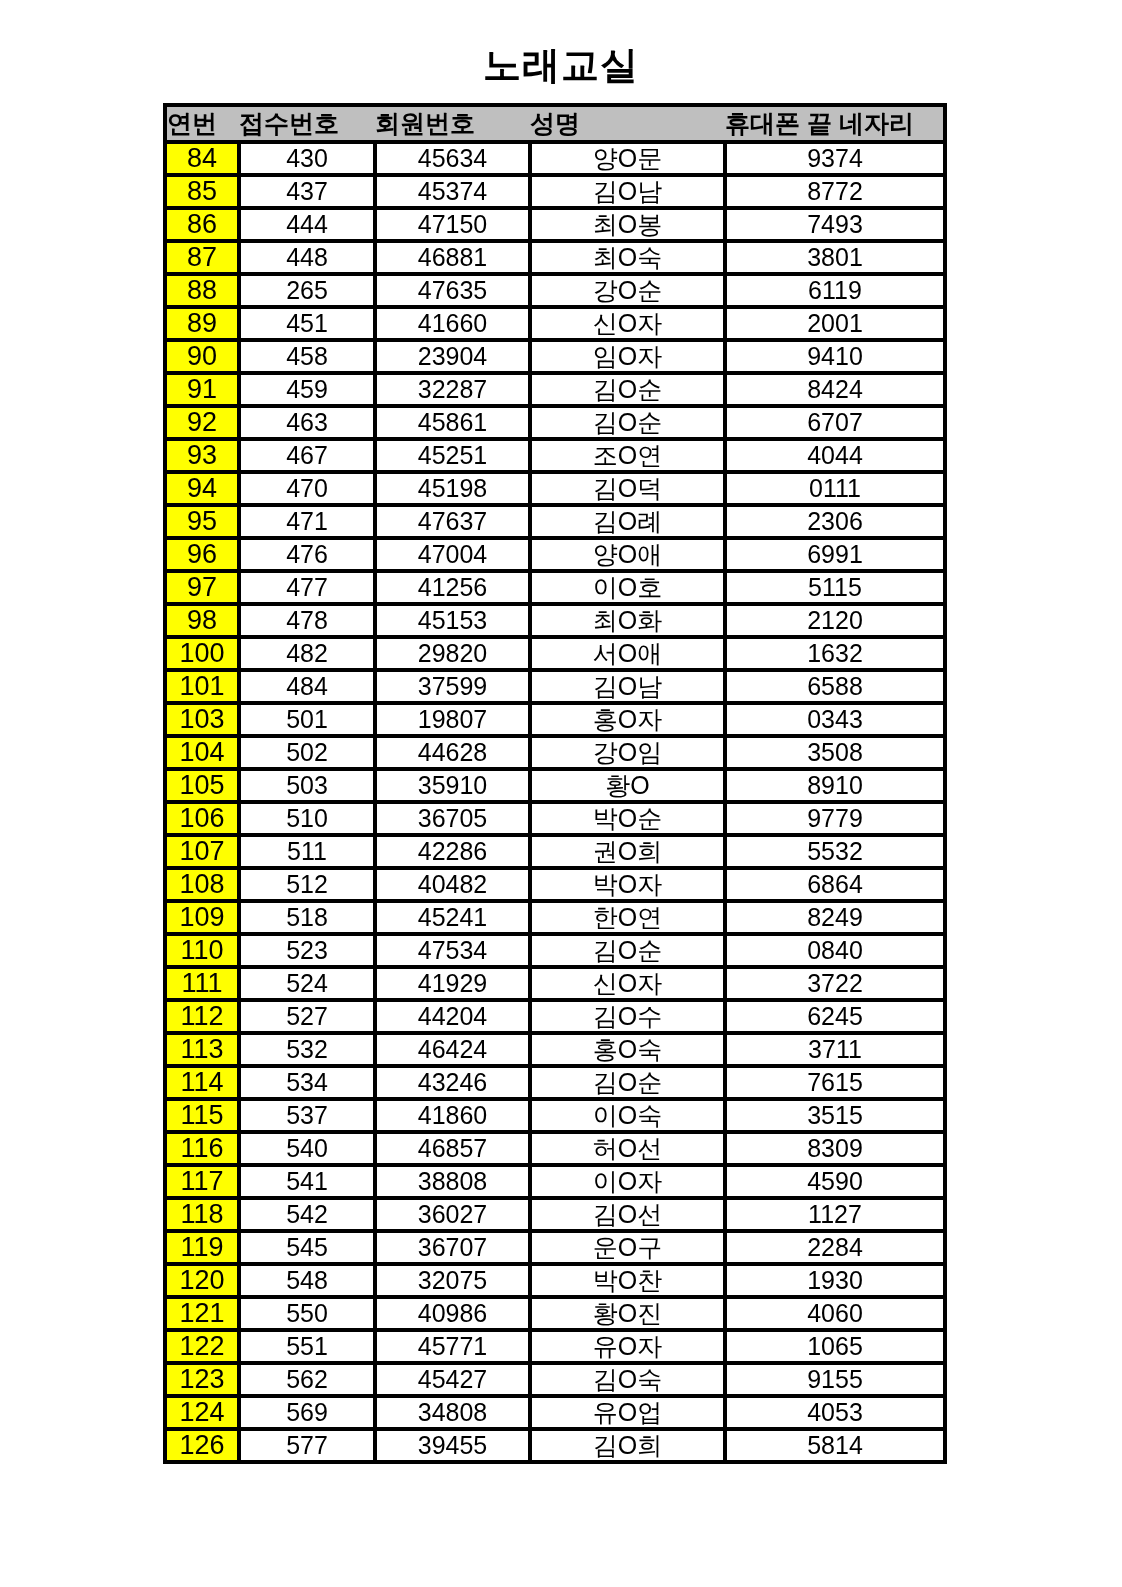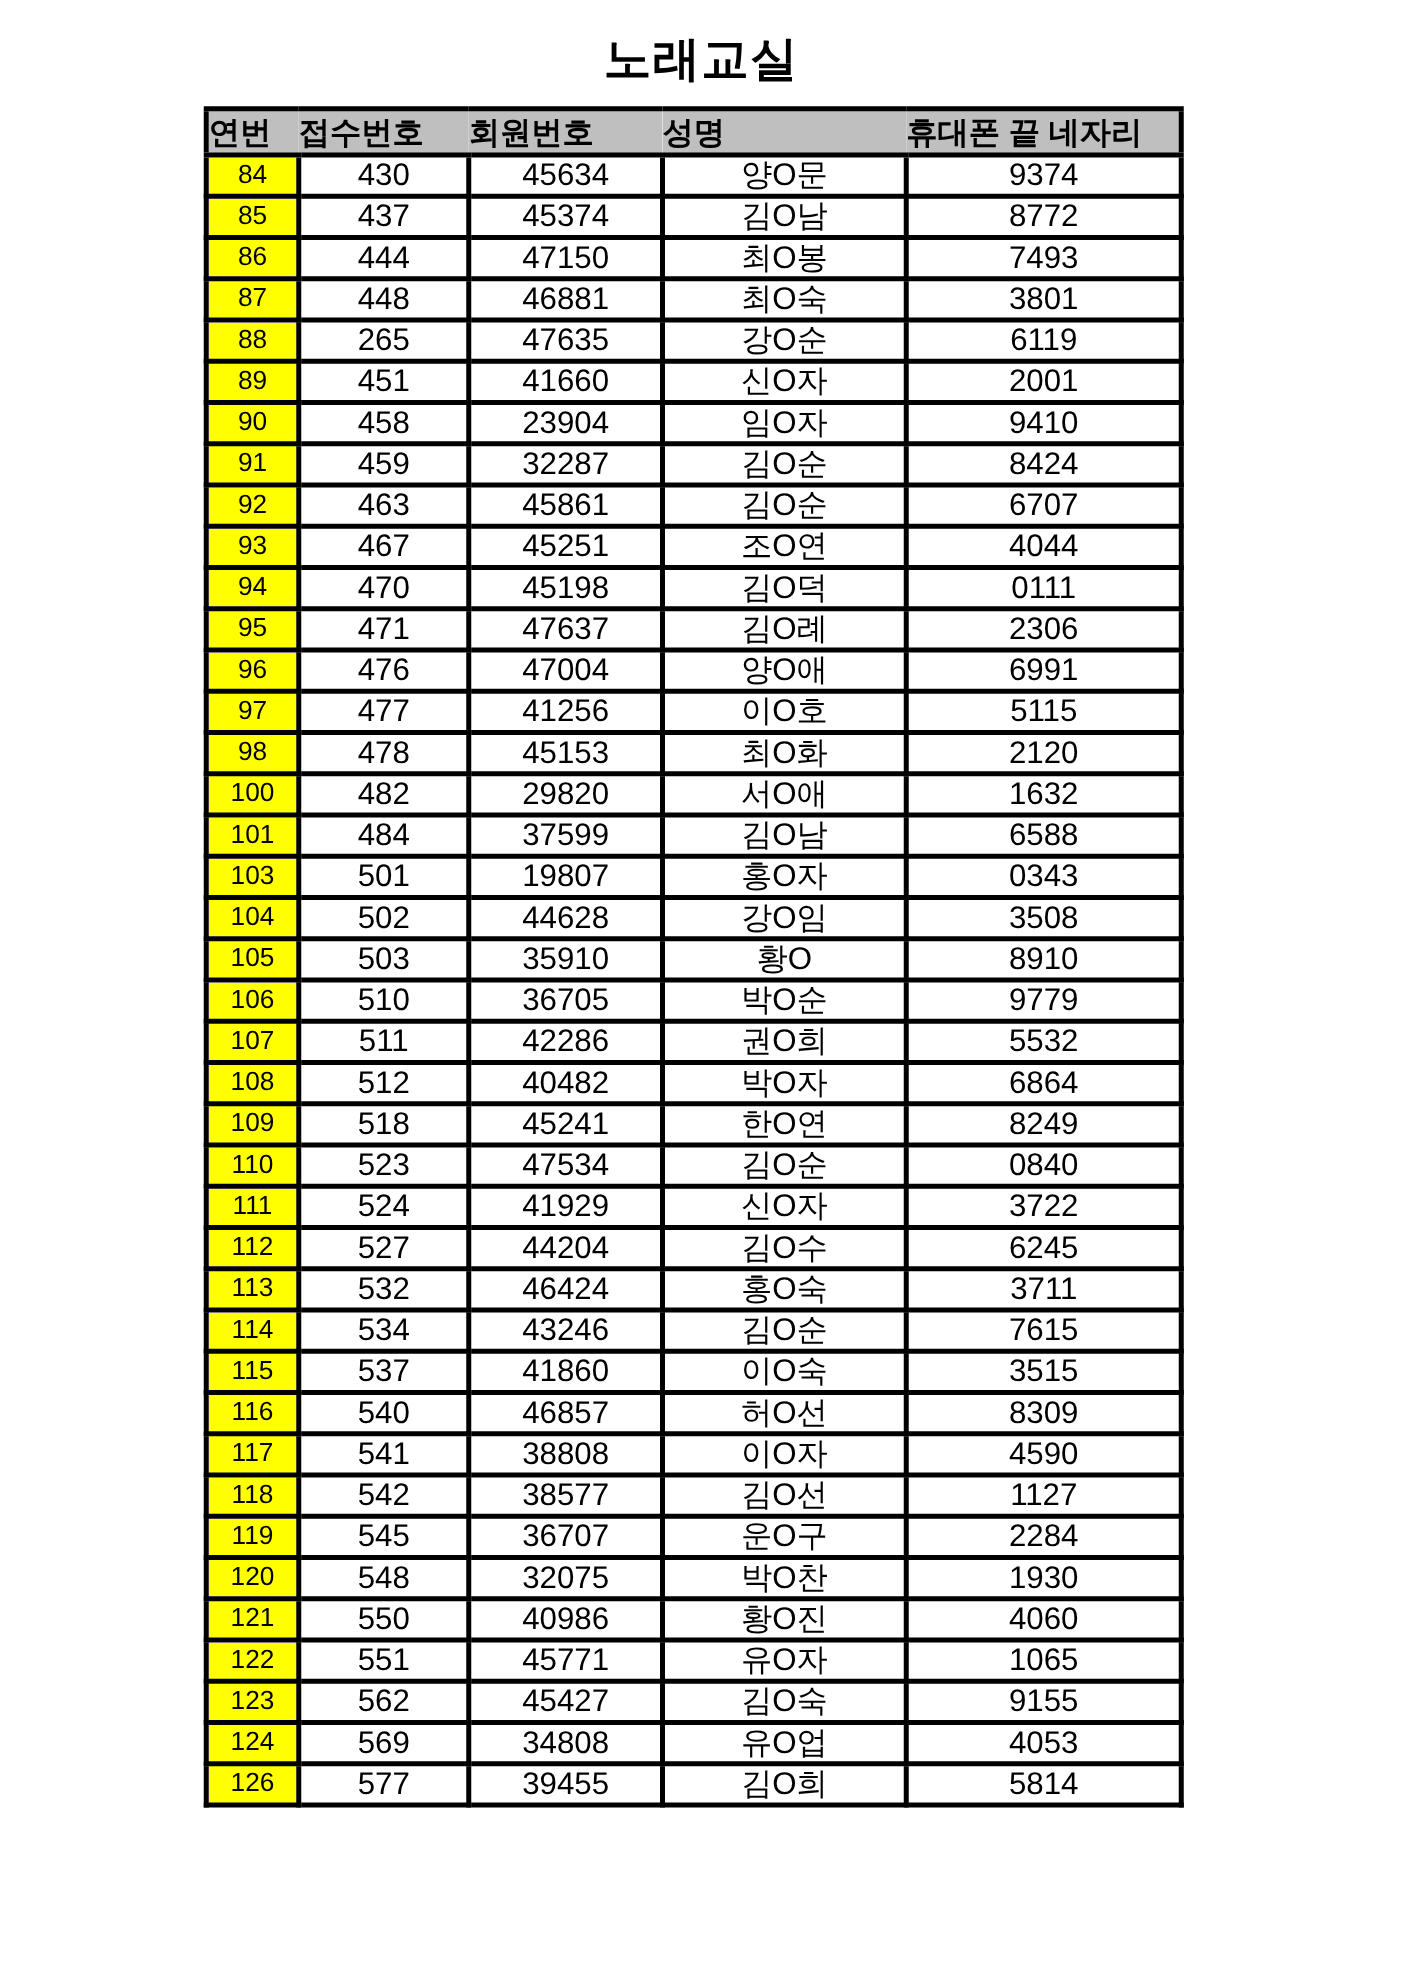--- a/index.html
+++ b/index.html
@@ -18,21 +18,21 @@
   .page {
     width: 1122px;
     min-height: 1587px;
     box-sizing: border-box;
   }
   .title {
     text-align: center;
     font-size: 38px;
     font-weight: bold;
     margin: 0;
-    padding: 22px 0 12px 0;
+    padding: 40px 0 12px 0;
     letter-spacing: 1px;
   }
   table.roster {
     border-collapse: collapse;
     table-layout: fixed;
     margin-left: 163px;
     width: 780px;
     border: 4px solid var(--border-color);
   }
   table.roster th {
@@ -54,21 +54,21 @@
     font-size: 25px;
     height: 29px;
     padding: 0;
     text-align: center;
     line-height: 1.05;
     overflow: hidden;
     white-space: nowrap;
   }
   table.roster td.serial {
     background: var(--serial-bg);
-    font-size: 21px;
+    font-size: 27px;
   }
 </style>
 </head>
 <body>
 
 <div class="page">
   <h1 class="title">노래교실</h1>
 
   <table class="roster">
     <colgroup>
@@ -308,21 +308,21 @@
         <tr>
           <td class="serial">117</td>
           <td>541</td>
           <td>38808</td>
           <td>이O자</td>
           <td>4590</td>
         </tr>
         <tr>
           <td class="serial">118</td>
           <td>542</td>
-          <td>38577</td>
+          <td>36027</td>
           <td>김O선</td>
           <td>1127</td>
         </tr>
         <tr>
           <td class="serial">119</td>
           <td>545</td>
           <td>36707</td>
           <td>운O구</td>
           <td>2284</td>
         </tr>

